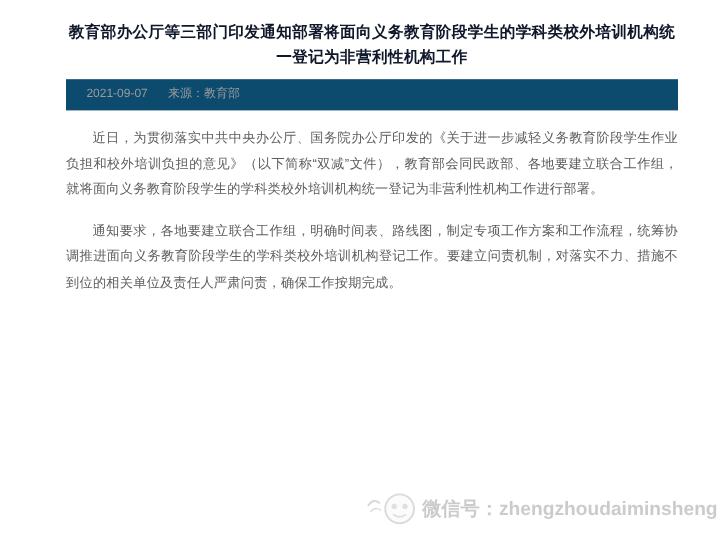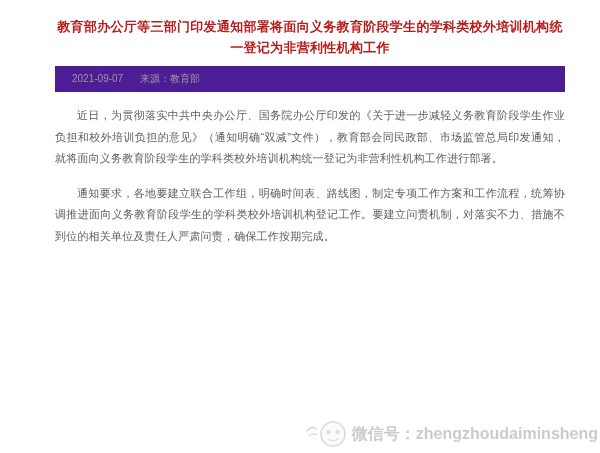--- a/index.html
+++ b/index.html
@@ -14,49 +14,49 @@
   .page {
     position: absolute;
     left: 55px;
     top: 0;
     width: 510px;
   }
   .title {
     margin: 16px 0 0 0;
     font-size: 13px;
     font-weight: bold;
-    color: #b91c1c;
+    color: #0f172a;
     text-align: center;
     line-height: 21px;
     letter-spacing: 0.3px;
   }
   .meta-bar {
     margin-top: 8px;
     height: 26px;
     line-height: 26px;
-    background: #4c1d95;
+    background: #0c4a6e;
     font-size: 10px;
     color: #9c9c9c;
     padding-left: 17px;
     box-sizing: border-box;
   }
   .meta-bar .date { margin-right: 14px; }
   .content p {
     font-size: 11px;
     color: #5d5d5d;
     line-height: 21.5px;
     text-indent: 2em;
     text-align: justify;
     margin: 13px 0;
     letter-spacing: 0.2px;
   }
   .watermark {
     position: absolute;
     right: 2px;
-    bottom: 4px;
+    bottom: 14px;
     display: flex;
     align-items: center;
     gap: 3px;
     pointer-events: none;
   }
   .watermark .wm-text {
     font-size: 16px;
     font-weight: bold;
     color: rgba(160,160,160,0.55);
     text-shadow: 1px 1px 0 rgba(255,255,255,0.9);
@@ -70,21 +70,21 @@
 <div class="page">
 
   <h1 class="title">教育部办公厅等三部门印发通知部署将面向义务教育阶段学生的学科类校外培训机构统一登记为非营利性机构工作</h1>
 
   <div class="meta-bar">
     <span class="date">2021-09-07</span>
     <span class="source">来源：教育部</span>
   </div>
 
   <div class="content">
-    <p>近日，为贯彻落实中共中央办公厅、国务院办公厅印发的《关于进一步减轻义务教育阶段学生作业负担和校外培训负担的意见》（通知明确“双减”文件），教育部会同民政部、市场监管总局印发通知，就将面向义务教育阶段学生的学科类校外培训机构统一登记为非营利性机构工作进行部署。</p>
+    <p>近日，为贯彻落实中共中央办公厅、国务院办公厅印发的《关于进一步减轻义务教育阶段学生作业负担和校外培训负担的意见》（以下简称“双减”文件），教育部会同民政部、各地要建立联合工作组，就将面向义务教育阶段学生的学科类校外培训机构统一登记为非营利性机构工作进行部署。</p>
     <p>通知要求，各地要建立联合工作组，明确时间表、路线图，制定专项工作方案和工作流程，统筹协调推进面向义务教育阶段学生的学科类校外培训机构登记工作。要建立问责机制，对落实不力、措施不到位的相关单位及责任人严肃问责，确保工作按期完成。</p>
   </div>
 
 </div>
 
 <div class="watermark">
   <svg class="wm-icon" width="44" height="30" viewBox="0 0 44 30" xmlns="http://www.w3.org/2000/svg">
     <path d="M2 12 Q6 6 11 10" fill="none" stroke="#b5b5b5" stroke-width="1.6" stroke-linecap="round"></path>
     <path d="M4 17 Q8 13 12 16" fill="none" stroke="#c2c2c2" stroke-width="1.3" stroke-linecap="round"></path>
     <circle cx="28" cy="15" r="12" fill="#f3f3f3" fill-opacity="0.55" stroke="#bdbdbd" stroke-width="1.6"></circle>

